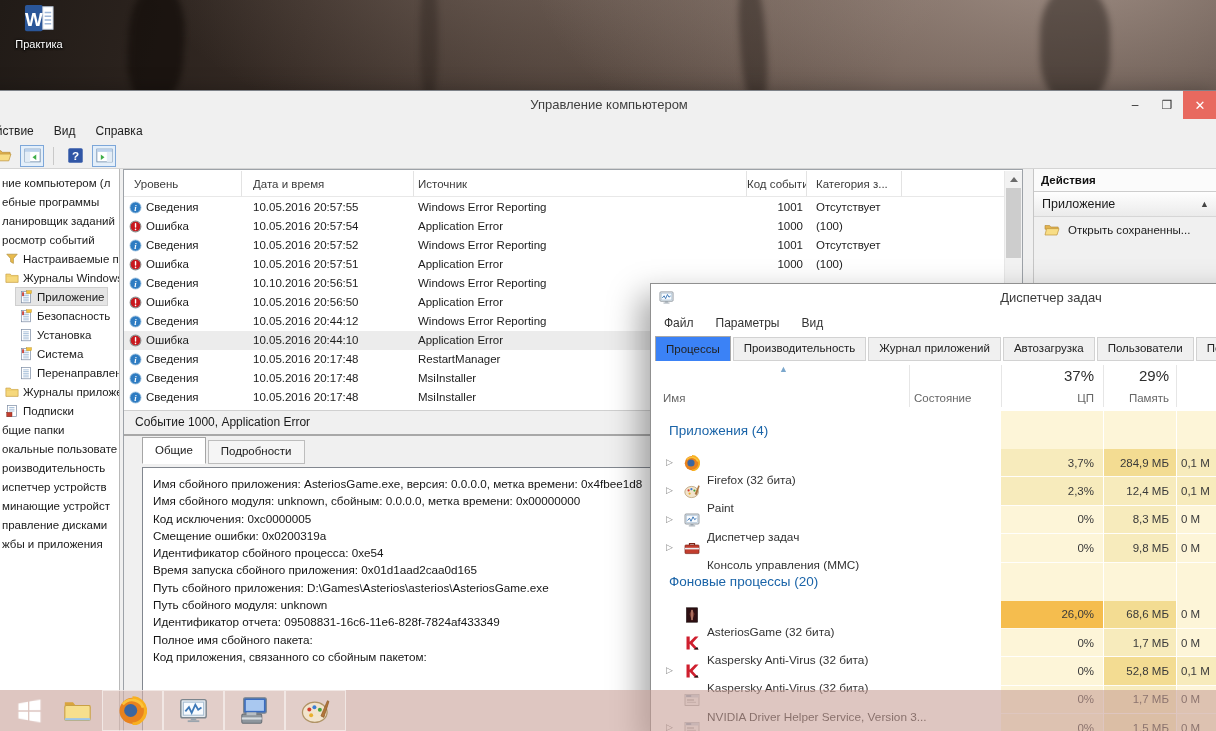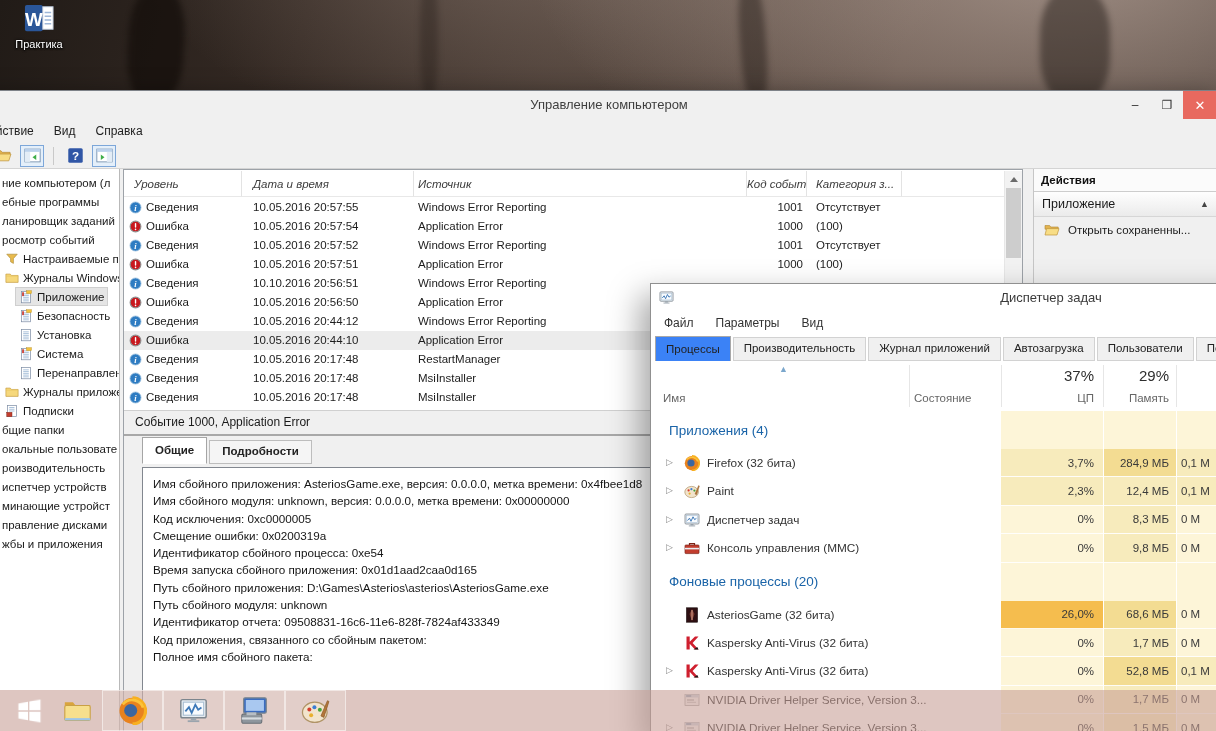--- a/index.html
+++ b/index.html
@@ -36,21 +36,21 @@
   
   .tree-pane{position:absolute;left:0;top:0;bottom:0;width:152px;background:#fff;
     border-right:1px solid #b9b9b9;padding-top:4px;overflow:hidden;white-space:nowrap;}
   .tree-item{height:19px;display:flex;align-items:center;font-size:11.5px;color:#1b1b1b;}
   .tree-item .hl{display:flex;align-items:center;gap:4px;height:17px;padding:0 3px;border:1px solid transparent;}
   .tree-item.selected .hl{background:#e5e5e5;border-color:#cfcfcf;}
   .lvl0{padding-left:31px;}.lvl1{padding-left:34px;}.lvl2{padding-left:48px;}
   
   .center-pane{position:absolute;left:156px;top:0;width:900px;bottom:0;background:#fff;
     border:1px solid #9da2a8;box-sizing:border-box;}
-  .ev-header{position:absolute;top:1px;left:0;right:0;height:27px;font-size:11.5px;color:#3c3c3c;font-style:italic;}
+  .ev-header{position:absolute;top:1px;left:0;right:0;height:27px;font-size:11.5px;color:#3c3c3c;}
   .ev-header .cell{position:absolute;top:0;height:26px;line-height:26px;border-right:1px solid #e3e3e3;
     box-sizing:border-box;border-bottom:1px solid #e8e8e8;}
   .cell{position:absolute;white-space:nowrap;overflow:hidden;box-sizing:border-box;}
   .c-level{left:0;width:118px;padding-left:10px;}
   .c-date{left:118px;width:172px;padding-left:11px;}
   .c-source{left:290px;width:333px;padding-left:4px;}
   .c-code{left:623px;width:60px;text-align:right;padding-right:4px;}
   .c-cat{left:683px;width:95px;padding-left:9px;}
   .c-fill{left:778px;width:105px;}
   .ev-rows{position:absolute;top:28px;left:0;right:17px;height:210px;overflow:hidden;}
@@ -60,21 +60,21 @@
   .ev-row .c-level{display:flex;align-items:center;gap:4px;padding-left:5px;}
   
   .ev-scrollbar{position:absolute;top:1px;right:0;width:17px;height:237px;background:#f2f2f2;border-left:1px solid #e7e7e7;}
   .sb-btn{height:17px;display:flex;align-items:center;justify-content:center;}
   .sb-up{width:0;height:0;border-left:4px solid transparent;border-right:4px solid transparent;border-bottom:5px solid #6b6b6b;}
   .sb-thumb{position:absolute;top:17px;left:1px;width:15px;height:70px;background:#cdcdcd;}
   
   .details{position:absolute;left:0;right:0;top:240px;bottom:0;background:#f0f0f0;border-top:1px solid #d0d0d0;}
   .det-header{height:23px;line-height:23px;padding-left:11px;font-size:12px;color:#1a1a1a;border-bottom:2px solid #a8a8a8;}
   .det-tabs{height:28px;display:flex;align-items:flex-end;padding-left:18px;gap:2px;}
-  .det-tab{font-size:11.5px;color:#222;padding:4px 12px 5px;border:1px solid #bdbdbd;background:#f5f5f5;height:24px;box-sizing:border-box;font-weight:bold;}
+  .det-tab{font-size:11.5px;color:#222;padding:4px 12px 5px;border:1px solid #bdbdbd;background:#f5f5f5;height:24px;box-sizing:border-box;}
   .det-tab.active{background:#fff;border-color:#a5a5a5;border-bottom-color:#fff;height:27px;padding-top:6px;z-index:2;}
   .det-box{position:absolute;left:18px;right:16px;top:56px;bottom:4px;background:#fff;border:1px solid #82878f;
     padding:7px 10px;font-size:11.7px;line-height:17.3px;color:#151515;overflow:hidden;white-space:nowrap;}
   
   .actions-pane{position:absolute;left:1066px;top:0;right:0;bottom:0;background:#f0f0f0;border-left:1px solid #c6c6c6;}
   .act-title{height:22px;line-height:22px;padding-left:7px;font-weight:bold;font-size:11.5px;
     border-bottom:1px solid #cdcdcd;background:#fbfbfb;color:#111;}
   .act-section{height:24px;display:flex;align-items:center;padding:0 8px;font-size:12.5px;color:#1a1a1a;
     background:linear-gradient(#fefefe,#ebebeb);border-bottom:1px solid #d6d6d6;}
   .act-section .arrow{margin-left:auto;font-size:9px;color:#444;}
@@ -99,21 +99,21 @@
   .tm-mem-total,.tm-mem-label{position:absolute;left:453px;width:72px;text-align:right;padding-right:7px;box-sizing:border-box;}
   .tm-cpu-total,.tm-mem-total{top:6px;font-size:15px;color:#2e2e2e;}
   .tm-cpu-label,.tm-mem-label{bottom:7px;font-size:11.5px;color:#666;}
   .tm-body{position:absolute;top:127px;left:0;right:0;bottom:0;overflow:hidden;background:#fff;}
   .stripe{position:absolute;top:0;bottom:0;background:#fdf5d8;}
   .s-cpu{left:350px;width:102px;}.s-mem{left:453px;width:72px;}.s-disk{left:526px;width:64px;}
   .tm-section{height:38px;display:flex;align-items:center;padding-left:18px;font-size:13.5px;color:#1a64a8;position:relative;}
   .tm-row{position:relative;height:28.4px;}
   .tm-row .exp{position:absolute;left:15px;top:8px;font-size:9px;color:#888;}
   .tm-row .ric{position:absolute;left:33px;top:6px;}
-  .tm-row .rname{position:absolute;left:56px;top:7px;font-size:11.8px;color:#333;white-space:nowrap;max-width:232px;overflow:hidden;}
+  .tm-row .rname{position:absolute;left:56px;top:24px;font-size:11.8px;color:#333;white-space:nowrap;max-width:232px;overflow:hidden;}
   .vc{position:absolute;top:0;bottom:0;display:flex;align-items:center;font-size:11.5px;color:#3a3a3a;
     box-sizing:border-box;border-bottom:1px solid rgba(255,255,255,.9);white-space:nowrap;}
   .vc.cpu{left:350px;width:102px;justify-content:flex-end;padding-right:9px;}
   .vc.mem{left:453px;width:72px;justify-content:flex-end;padding-right:7px;padding-left:24px;}
   .vc.disk{left:526px;width:64px;justify-content:flex-start;padding-left:4px;}
   .h0{background:#fdf5d8;}.h1{background:#f7ebbc;}.h2{background:#f3dc92;}.h3{background:#f5bd4e;}
   
   #taskbar{position:absolute;left:0;top:690px;width:1216px;height:41px;background:rgba(199,157,148,.58);
     display:flex;align-items:center;z-index:50;}
   .tb-btn{height:41px;display:flex;align-items:center;justify-content:center;box-sizing:border-box;}
@@ -499,30 +499,30 @@
           <div class="sb-thumb"></div>
         </div>
         <div class="details">
           <div class="det-header">Событие 1000, Application Error</div>
           <div class="det-tabs" id="detTabs">
               <div class="det-tab active">Общие</div>
               <div class="det-tab">Подробности</div>
             </div>
           <div class="det-box" id="detBox">
               <div class="det-line">Имя сбойного приложения: AsteriosGame.exe, версия: 0.0.0.0, метка времени: 0x4fbee1d8</div>
-              <div class="det-line">Имя сбойного модуля: unknown, версия: 0.0.0.0, метка времени: 0x00000000</div>
+              <div class="det-line">Имя сбойного модуля: unknown, сбойным: 0.0.0.0, метка времени: 0x00000000</div>
               <div class="det-line">Код исключения: 0xc0000005</div>
               <div class="det-line">Смещение ошибки: 0x0200319a</div>
               <div class="det-line">Идентификатор сбойного процесса: 0xe54</div>
               <div class="det-line">Время запуска сбойного приложения: 0x01d1aad2caa0d165</div>
               <div class="det-line">Путь сбойного приложения: D:\Games\Asterios\asterios\AsteriosGame.exe</div>
               <div class="det-line">Путь сбойного модуля: unknown</div>
               <div class="det-line">Идентификатор отчета: 09508831-16c6-11e6-828f-7824af433349</div>
+              <div class="det-line">Полное имя сбойного пакета:</div>
               <div class="det-line">Код приложения, связанного со сбойным пакетом:</div>
-              <div class="det-line">Полное имя сбойного пакета:</div>
             </div>
         </div>
       </div>
       <div class="actions-pane">
         <div class="act-title">Действия</div>
         <div class="act-section">
           <span>Приложение</span>
           <span class="arrow">▲</span>
         </div>
         <div id="actItems">

